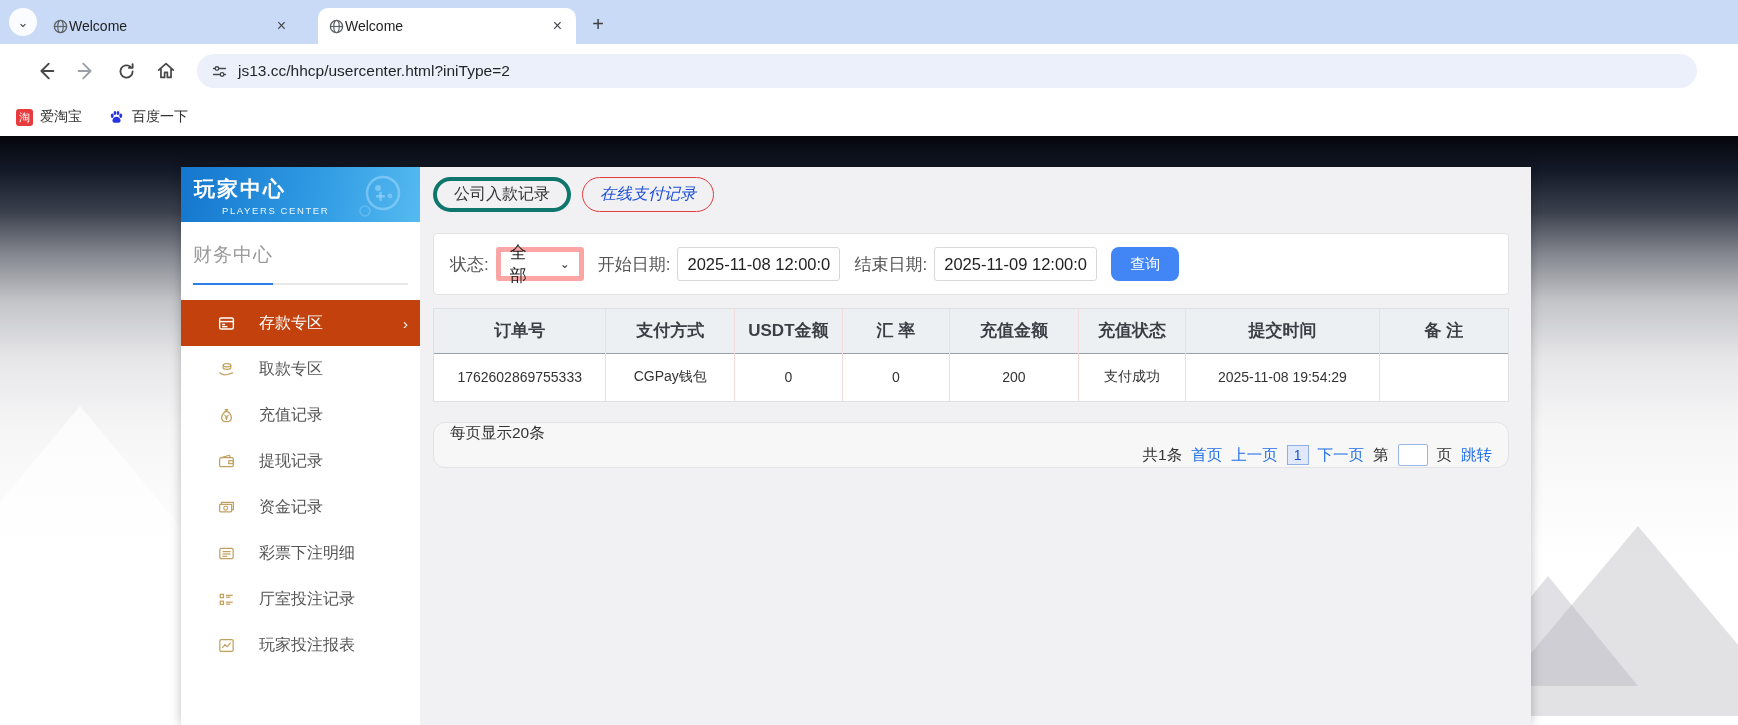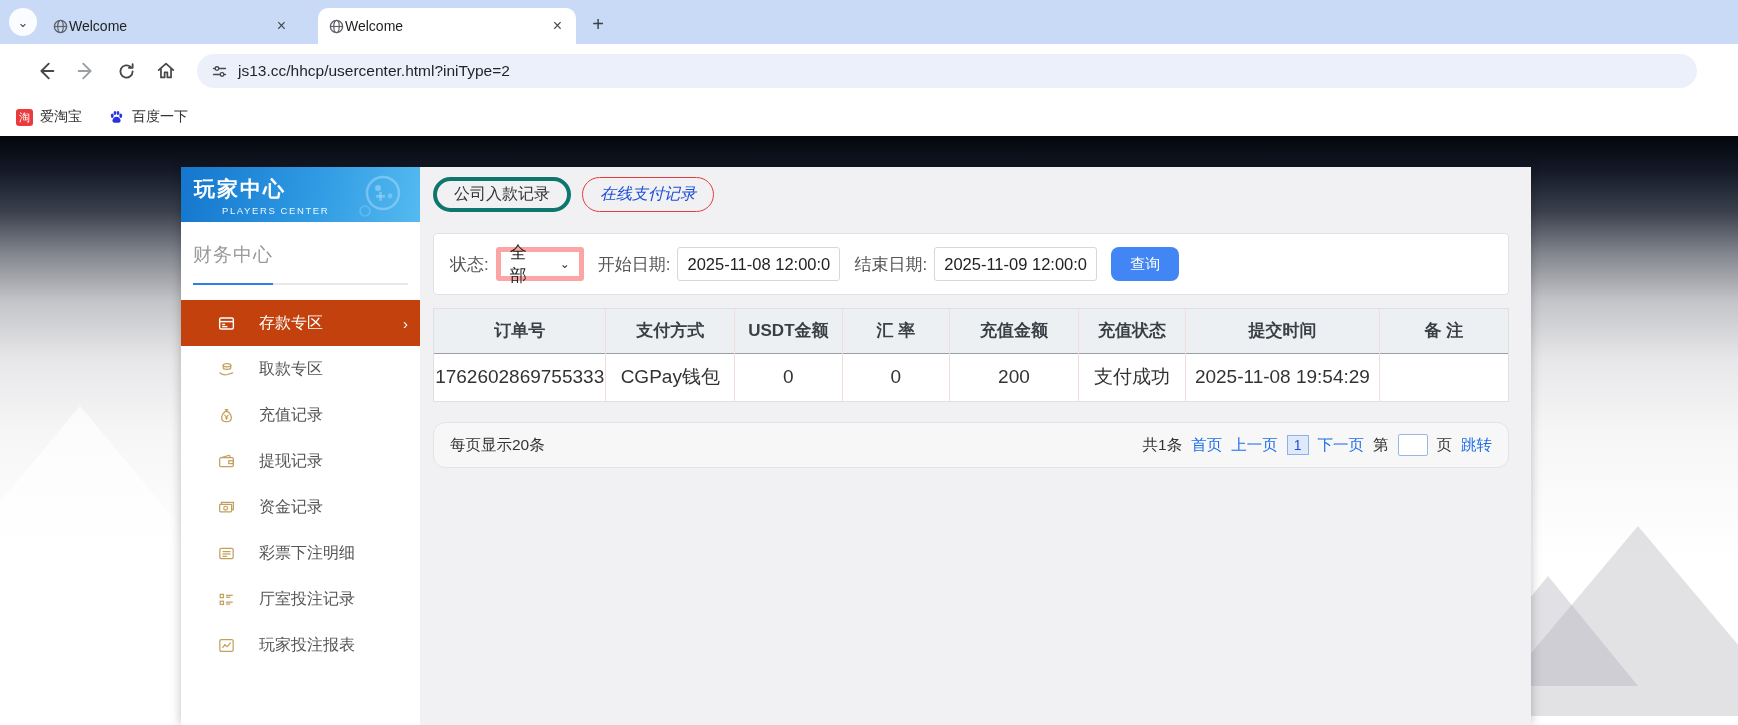--- a/index.html
+++ b/index.html
@@ -78,25 +78,25 @@
   .sel .sc { font-size:12px; color:#333; }
   .dinput { height:34px; border:1px solid #d8d8da; border-radius:3px; padding:0 9px; font-size:16.5px;
     color:#222; width:163px; margin-right:14px; background:#fff; }
   .query-btn { width:68px; height:34px; background:#4285f4; border:none; border-radius:8px;
     color:#fff; font-size:15px; cursor:pointer; }
 
   .table-wrap { margin:13px 22px 0 13px; background:#fff; border:1px solid #e0e0e2; }
   table { width:100%; border-collapse:collapse; text-align:center; table-layout:fixed; }
   th { height:44px; background:#edf0f3; font-size:17px; color:#3a3f45; font-weight:bold; }
   thead tr { border-bottom:1.5px solid #9aa0a8; }
-  td { height:48px; font-size:19px; color:#333; background:#fff; }
+  td { height:48px; font-size:14px; color:#333; background:#fff; }
   th + th, td + td { border-left:1px solid #f5dcdc; }
 
   .pagination { margin:20px 22px 0 13px; height:46px; background:#f7f7f8; border:1px solid #e3e3e5;
-    border-radius:12px; display:flex; align-items:center; padding:0 16px; font-size:15.5px; color:#333; }
+    border-radius:12px; display:flex; align-items:flex-start; padding:0 16px; font-size:15.5px; color:#333;flex-direction:column; }
   .pag-right { margin-left:auto; display:flex; align-items:center; gap:9px; }
   .plink { color:#1f6ee8; cursor:pointer; }
   .pcur { border:1px solid #8fb0e6; background:#dfe9fa; color:#1f4fd8; padding:1px 6px; font-size:14px; }
   .goto-input { width:30px; height:22px; border:1px solid #9ab6e8; background:#fff; border-radius:2px; }
 </style>
 </head>
 <body>
 
 <div class="tabstrip">
   <div class="tab-dropdown-btn">⌄</div>

